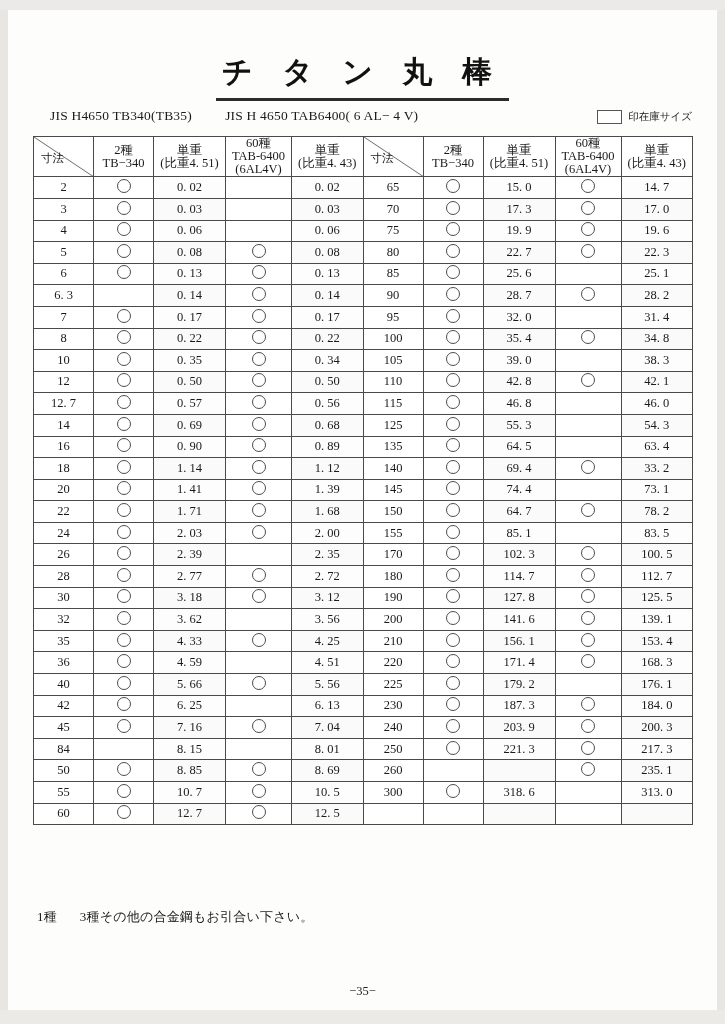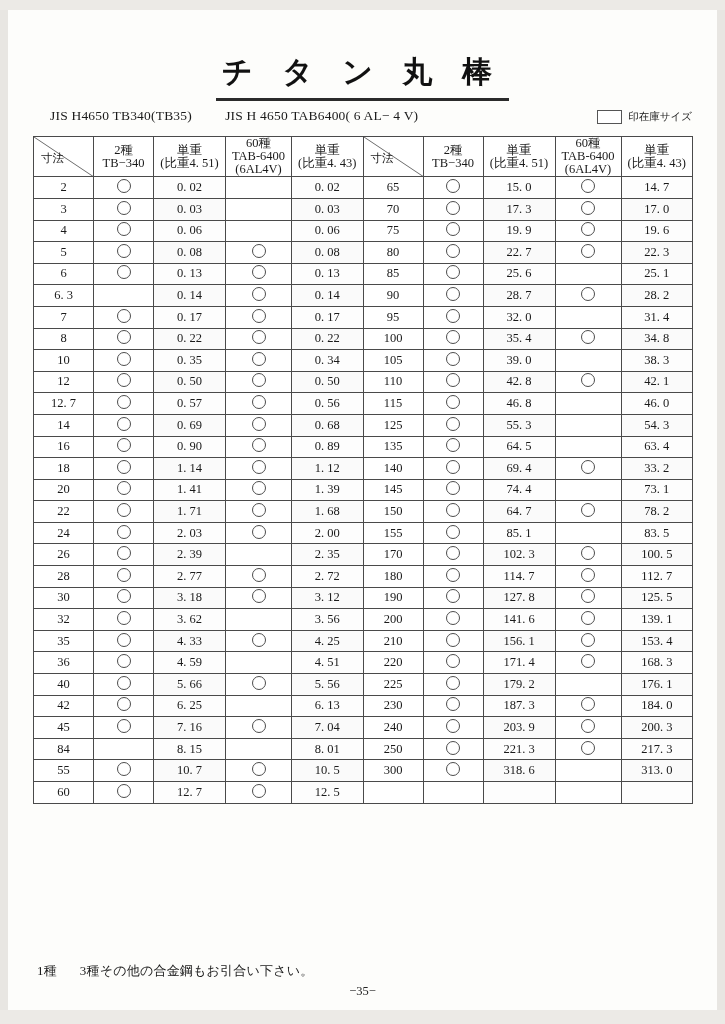--- a/index.html
+++ b/index.html
@@ -111,21 +111,21 @@
     border-radius:50%;
     background:transparent;
   }
 
   
   tbody tr:nth-child(odd) td.wt{background:#fdfdfd;}
   tbody tr:nth-child(even) td.wt{background:#fafafa;}
 
   
   .note{
-    position:absolute;left:37px;top:962px;
+    position:absolute;left:37px;top:908px;
     font-size:13px;
     letter-spacing:0.2px;
   }
   .note .sp{display:inline-block;width:16px;}
   .pageno{
     position:absolute;left:0;top:984px;width:725px;
     text-align:center;font-size:12.5px;color:#222;
   }
 </style>
 </head>
@@ -534,20 +534,32 @@
             <td class="wt">8. 15</td>
             <td class="mark"></td>
             <td class="wt">8. 01</td>
             <td class="size">250</td>
             <td class="mark"><span class="circ"></span></td>
             <td class="wt">221. 3</td>
             <td class="mark"><span class="circ"></span></td>
             <td class="wt">217. 3</td>
           </tr>
           <tr>
+            <td class="size">50</td>
+            <td class="mark"><span class="circ"></span></td>
+            <td class="wt">8. 85</td>
+            <td class="mark"><span class="circ"></span></td>
+            <td class="wt">8. 69</td>
+            <td class="size">260</td>
+            <td class="mark"></td>
+            <td class="wt"></td>
+            <td class="mark"><span class="circ"></span></td>
+            <td class="wt">235. 1</td>
+          </tr>
+          <tr>
             <td class="size">55</td>
             <td class="mark"><span class="circ"></span></td>
             <td class="wt">10. 7</td>
             <td class="mark"><span class="circ"></span></td>
             <td class="wt">10. 5</td>
             <td class="size">300</td>
             <td class="mark"><span class="circ"></span></td>
             <td class="wt">318. 6</td>
             <td class="mark"></td>
             <td class="wt">313. 0</td>

